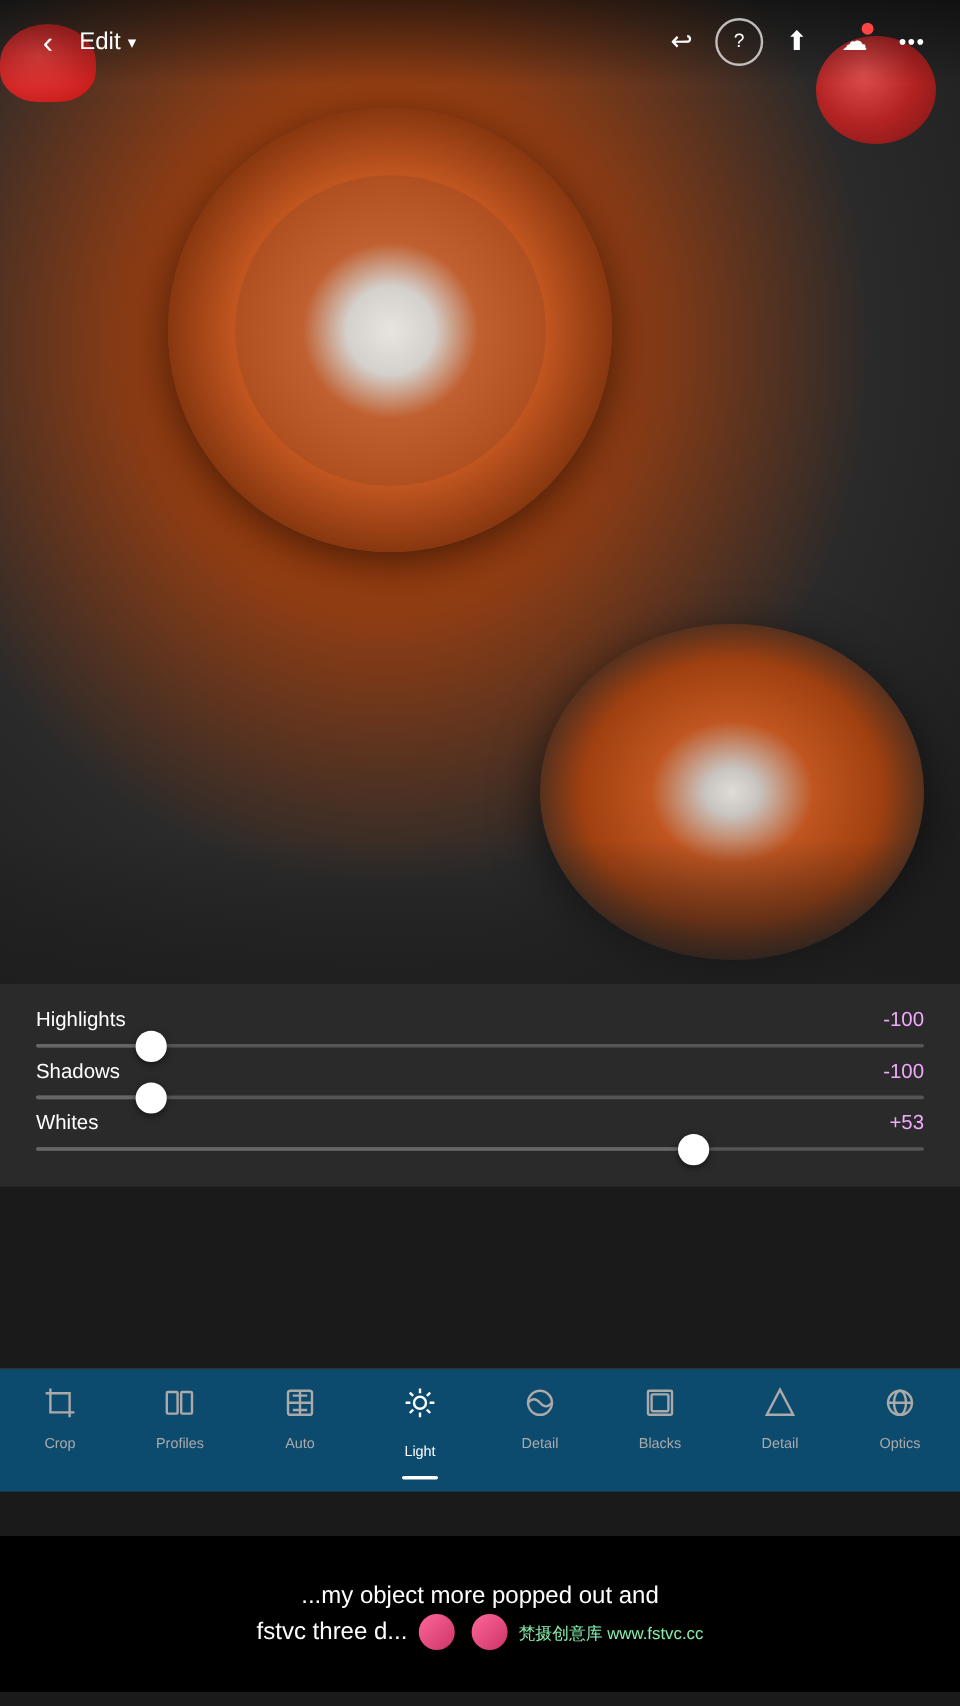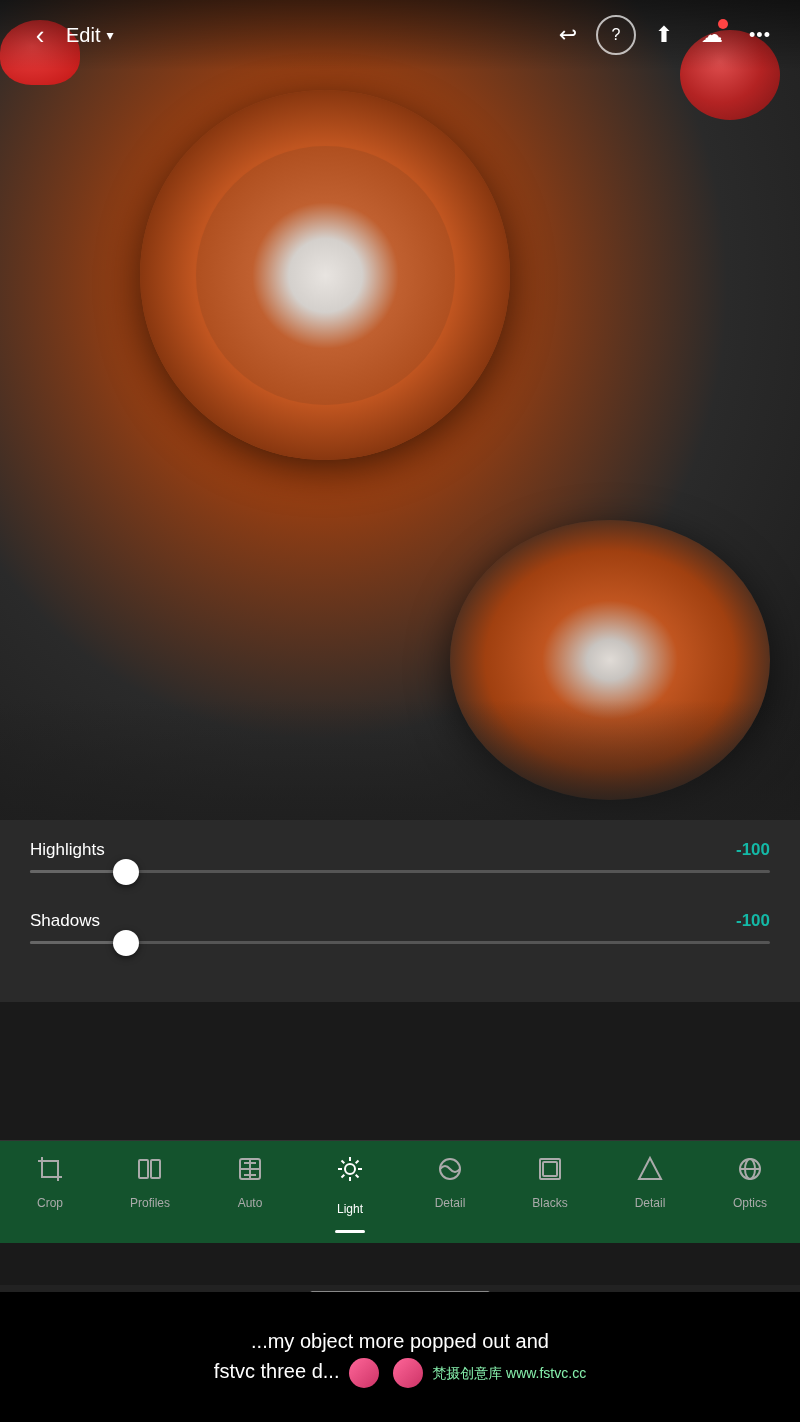--- a/index.html
+++ b/index.html
@@ -150,40 +150,40 @@
     .sliders-panel {
       position: absolute;
       top: 820px;
       left: 0;
       width: 100%;
       background: #2a2a2a;
       padding: 20px 30px;
     }
 
     .slider-row {
-      margin-bottom: 38px;
+      margin-bottom: 10px;
     }
 
     .slider-header {
       display: flex;
       justify-content: space-between;
       align-items: center;
       margin-bottom: 10px;
     }
 
     .slider-label {
       color: #ffffff;
       font-size: 17px;
       font-weight: 400;
     }
 
     .slider-value {
-      color: #14b8a6;
+      color: #f0abfc;
       font-size: 17px;
-      font-weight: 700;
+      font-weight: 400;
     }
 
     .slider-track {
       width: 100%;
       height: 3px;
       background: #555555;
       border-radius: 2px;
       position: relative;
     }
 
@@ -207,21 +207,21 @@
       transform: translateY(-50%);
       box-shadow: 0 2px 6px rgba(0,0,0,0.5);
     }
 
     
     .toolbar {
       position: absolute;
       top: 1140px;
       left: 0;
       width: 100%;
-      background: #14532d;
+      background: #0c4a6e;
       padding: 14px 0 10px;
       border-top: 1px solid #333;
     }
 
     .toolbar-items {
       display: flex;
       justify-content: space-around;
       align-items: flex-start;
     }
 
@@ -261,21 +261,21 @@
       width: 30px;
       height: 3px;
       background: white;
       border-radius: 2px;
       margin-top: 2px;
     }
 
     
     .caption-bar {
       position: absolute;
-      bottom: 0;
+      bottom: 12px;
       left: 0;
       width: 100%;
       height: 130px;
       background: #000000;
       display: flex;
       align-items: center;
       justify-content: center;
       padding: 0 20px;
     }
 
@@ -366,20 +366,30 @@
     <div class="slider-header">
       <span class="slider-label">Shadows</span>
       <span class="slider-value">-100</span>
     </div>
     <div class="slider-track">
       <div class="slider-fill" style="width: 13%;"></div>
       <div class="slider-thumb" style="left: calc(13% - 13px);"></div>
     </div>
   </div>
 
+  <div class="slider-row">
+    <div class="slider-header">
+      <span class="slider-label">Whites</span>
+      <span class="slider-value">+53</span>
+    </div>
+    <div class="slider-track">
+      <div class="slider-fill" style="width: 74%;"></div>
+      <div class="slider-thumb" style="left: calc(74% - 13px);"></div>
+    </div>
+  </div>
 
 </div>
 
 <div class="toolbar">
   <div class="toolbar-items">
 
     <div class="toolbar-item">
       <div class="toolbar-icon">
         <svg width="28" height="28" viewBox="0 0 28 28" fill="none" stroke="#aaa" stroke-width="2">
           <path d="M6 2 L6 22 L26 22"></path>

